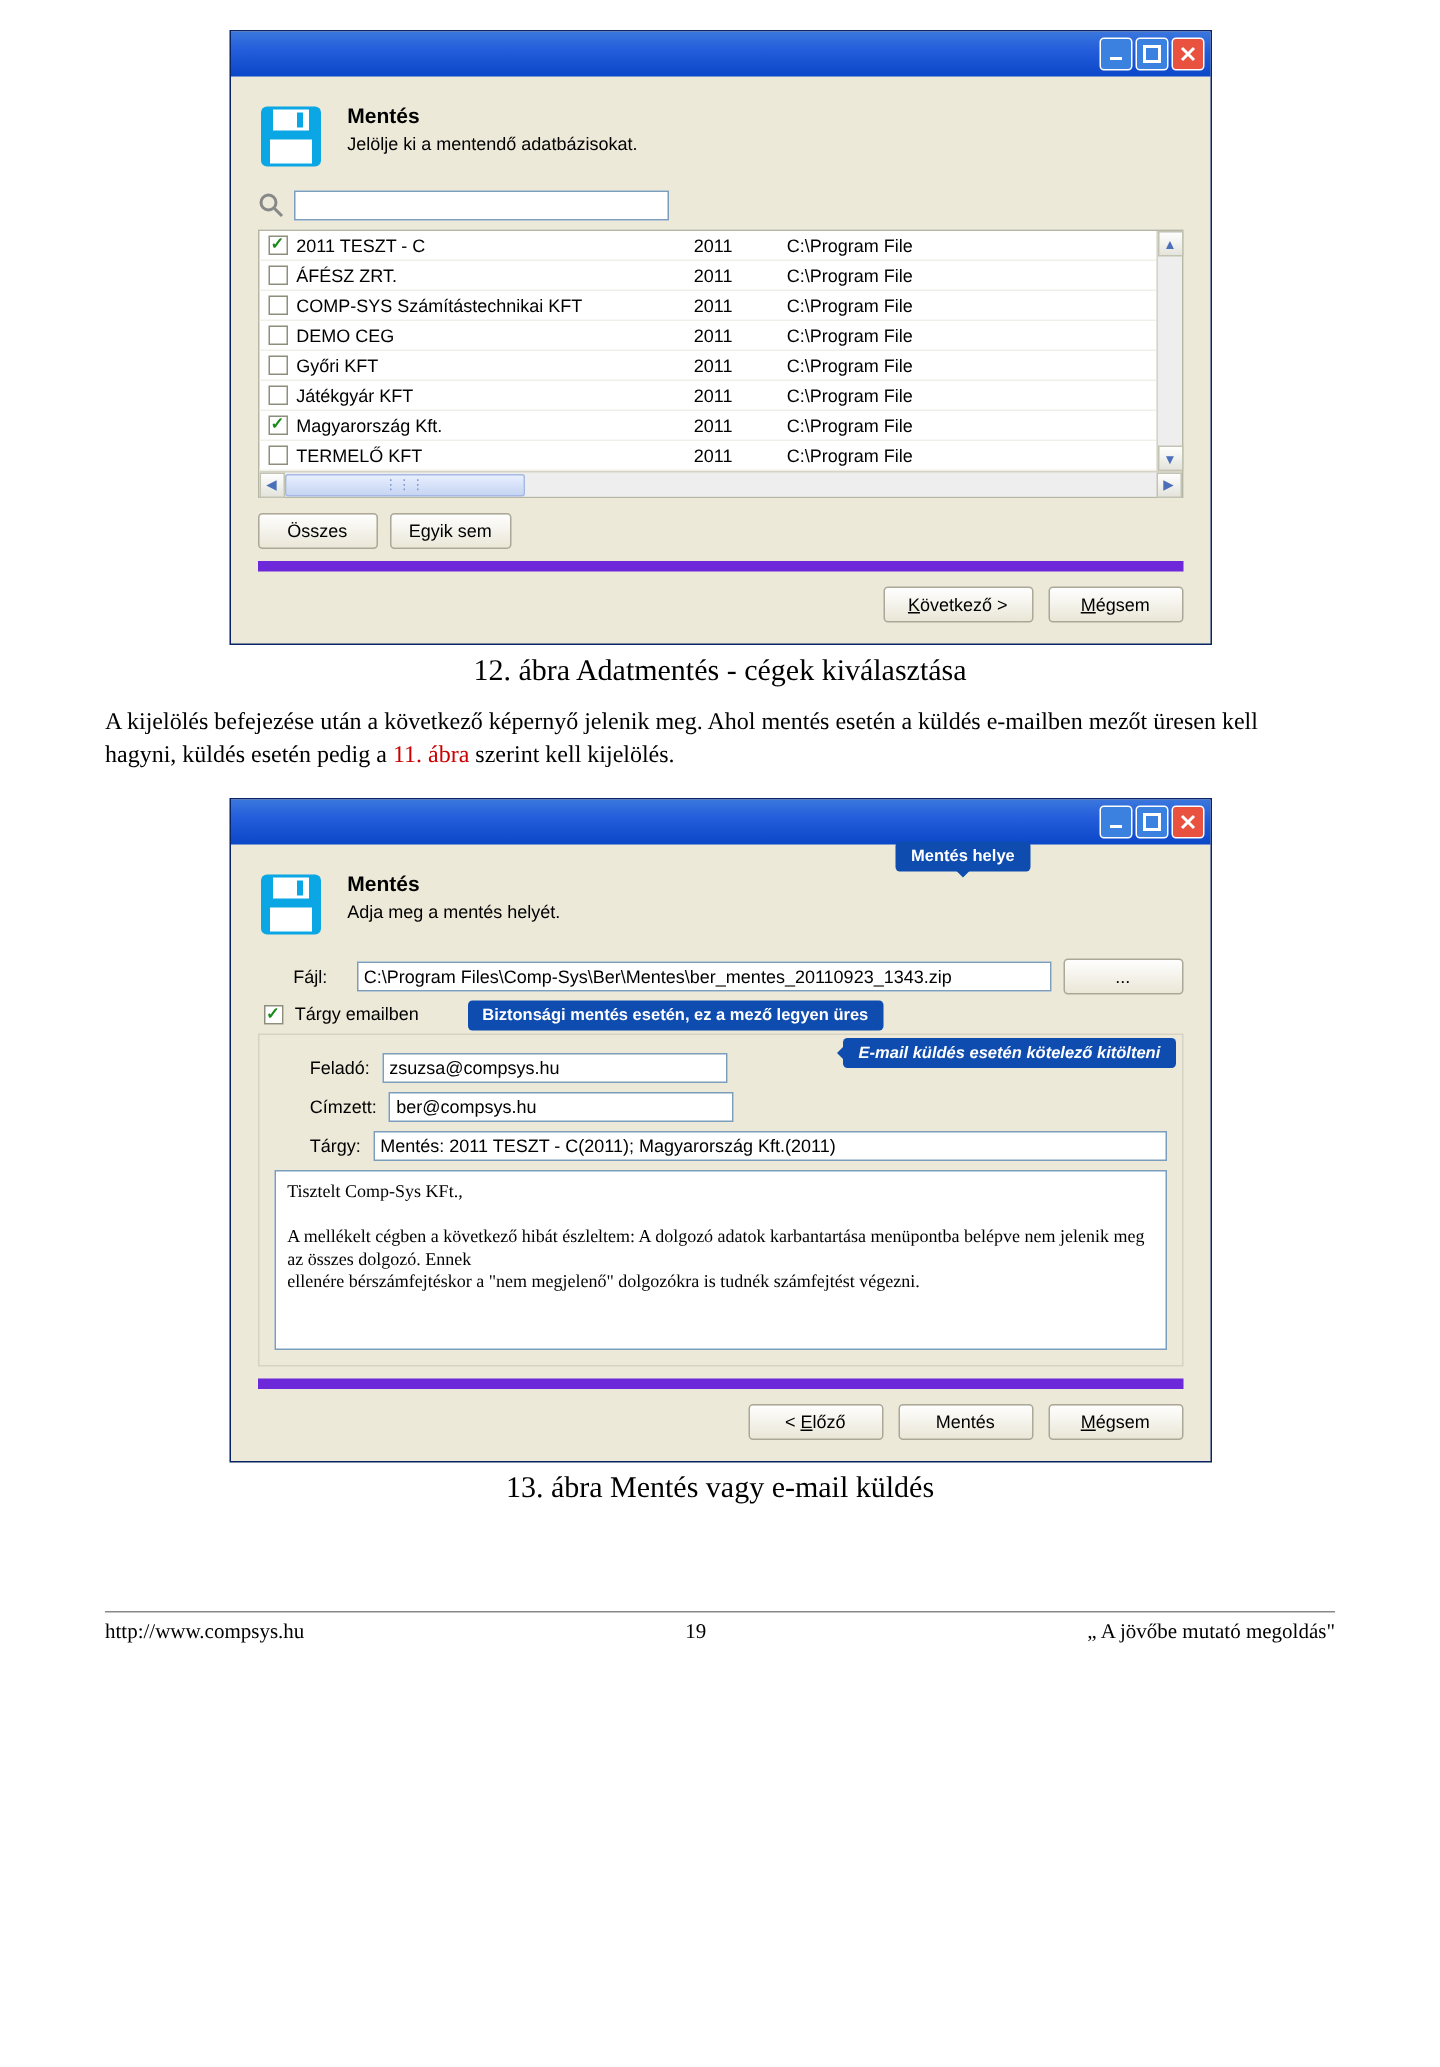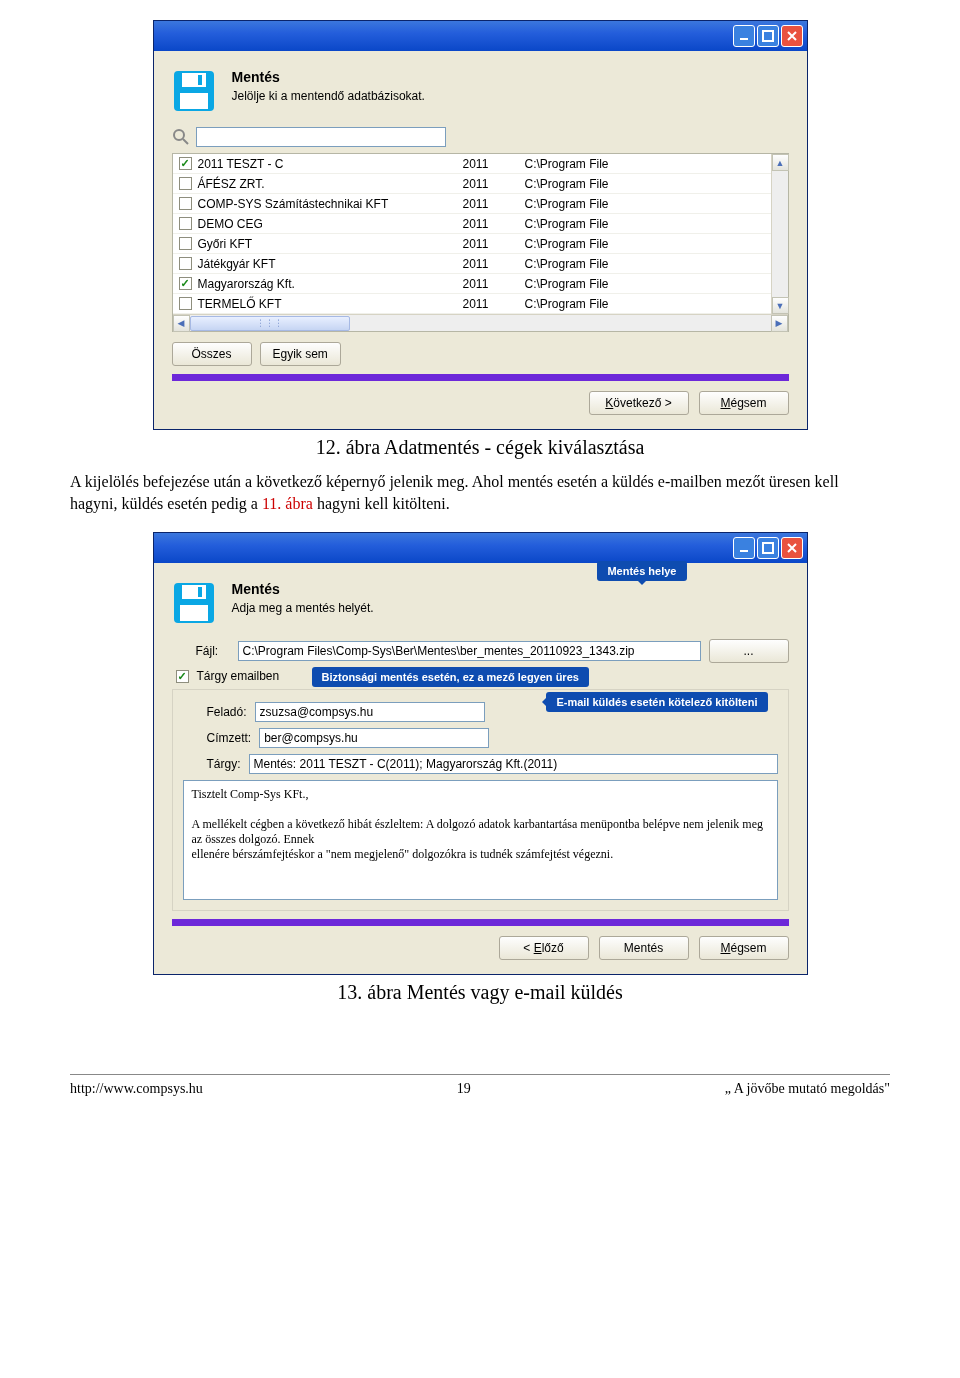--- a/index.html
+++ b/index.html
@@ -190,21 +190,21 @@
       <div class="foot-btns">
         <div class="xp-btn" style="min-width:100px"><span class="underline">K</span><span></span><span id="next1">övetkező &gt;</span></div>
         <div class="xp-btn" style="min-width:90px"><span class="underline">M</span><span id="cancel1">égsem</span></div>
       </div>
     </div>
   </div>
 
   <div class="caption">12. ábra Adatmentés - cégek kiválasztása</div>
 
   <p class="body-text">
-    <span>A kijelölés befejezése után a következő képernyő jelenik meg. Ahol mentés esetén a küldés e-mailben mezőt üresen kell hagyni, küldés esetén pedig a </span><span class="red">11. ábra</span><span> hagyni kell kitölteni.</span>
+    <span>A kijelölés befejezése után a következő képernyő jelenik meg. Ahol mentés esetén a küldés e-mailben mezőt üresen kell hagyni, küldés esetén pedig a </span><span class="red">11. ábra</span><span> szerint kell kijelölés.</span>
   </p>
 
   <div class="xp-window second">
     <div class="xp-titlebar">
       <div class="tb-btn">
           <svg viewBox="0 0 12 12">
             <rect x="2" y="8" width="8" height="2" fill="#fff"></rect>
           </svg>
         </div>
       <div class="tb-btn">
@@ -243,21 +243,21 @@
         <div class="field-row" style="margin-left:4px">
           <div class="chk">
               <span class="chkmark">✓</span>
             </div>
           <span>Tárgy emailben</span>
         </div>
         <div class="callout" style="top:-2px; left:140px;">Biztonsági mentés esetén, ez a mező legyen üres</div>
       </div>
 
       <div class="email-panel" style="position:relative">
-        <div class="callout tail-left" style="top:2px; right:20px;">E-mail küldés esetén kötelező kitölteni</div>
+        <div class="callout tail-left" style="top:2px; right:4px;font-style:italic;">E-mail küldés esetén kötelező kitölteni</div>
         <div class="field-row">
           <div class="field-label">Feladó:</div>
           <input class="text-input" style="flex: 0 0 230px;" value="zsuzsa@compsys.hu">
         </div>
         <div class="field-row">
           <div class="field-label">Címzett:</div>
           <input class="text-input" style="flex: 0 0 230px;" value="ber@compsys.hu">
         </div>
         <div class="field-row">
           <div class="field-label">Tárgy:</div>

